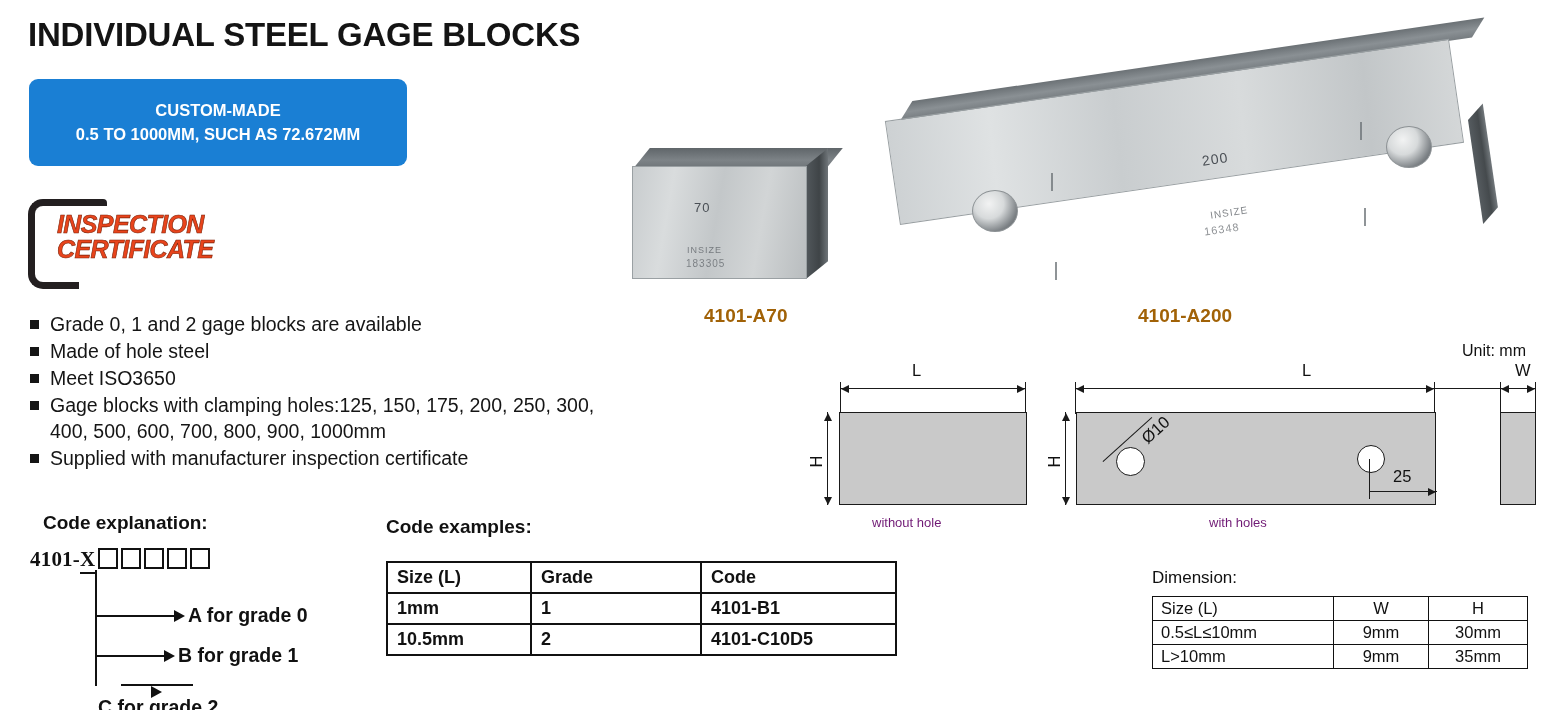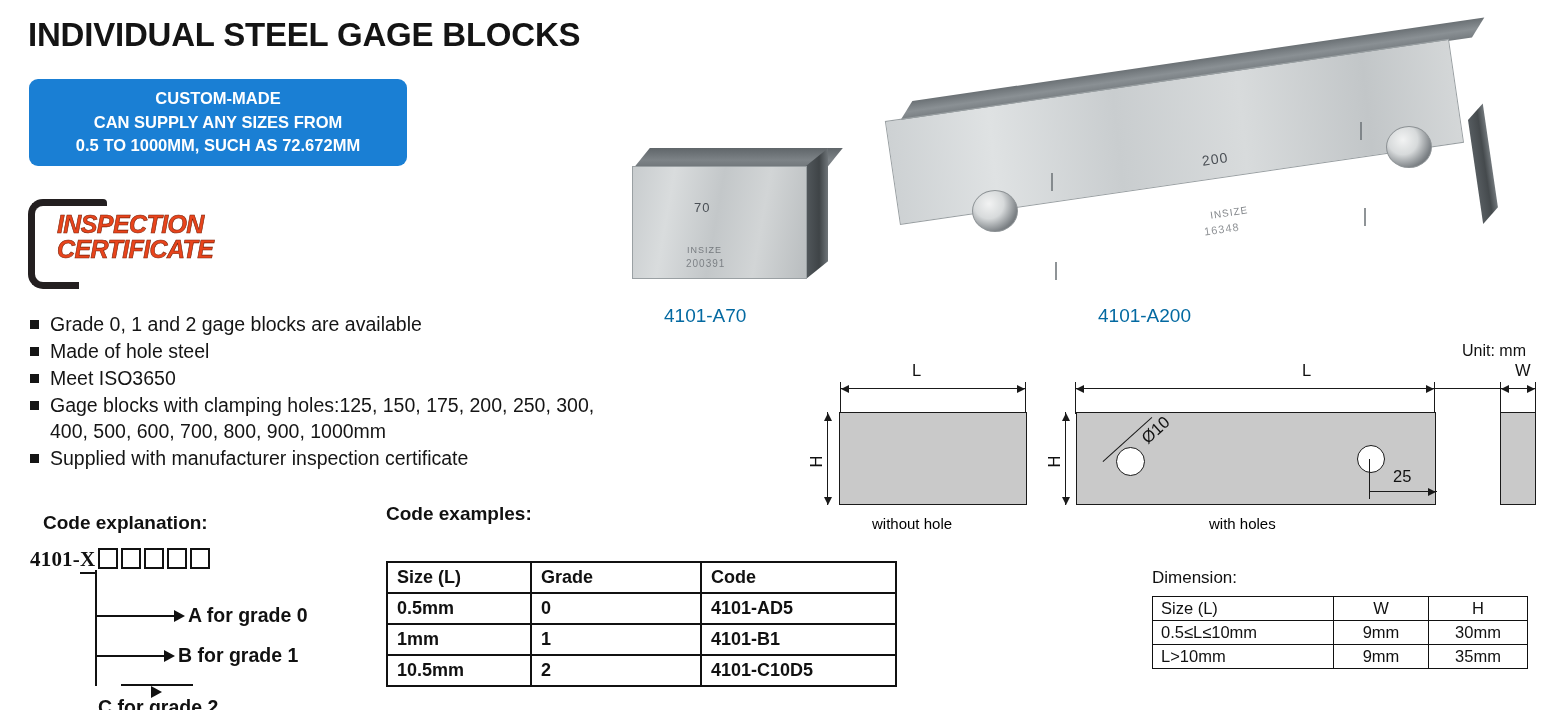--- a/index.html
+++ b/index.html
@@ -53,21 +53,21 @@
   }
   #feature-list .bullet{
     width:9px;height:9px;background:#151515;flex:0 0 auto;
     margin:8px 11px 0 0;
   }
   #feature-list .txt{flex:1;}
 
   
   .sec-head{font-size:19px;font-weight:bold;color:#111;white-space:nowrap;}
   #code-explanation-heading{left:30px;top:512px;margin-left:13px;}
-  #code-examples-heading{left:386px;top:503px;}
+  #code-examples-heading{left:386px;top:516px;}
   #dimension-heading{left:1152px;top:568px;font-weight:normal;font-size:17px;}
   #unit-label{left:1462px;top:342px;font-size:16px;font-weight:normal;white-space:nowrap;}
 
   
   #code-pattern{left:30px;top:548px;display:flex;align-items:flex-end;font-family:Liberation Serif, serif;}
   #code-pattern .prefix{font-size:21px;font-weight:bold;letter-spacing:.2px;line-height:1;}
   #code-pattern .prefix .x{border-bottom:2.5px solid #111;padding-bottom:1px;}
   #code-pattern .boxes{display:flex;gap:3px;margin-left:3px;margin-bottom:1px;}
   #code-pattern .boxes span{width:16px;height:17px;border:2px solid #111;display:block;}
 
@@ -97,21 +97,21 @@
   #dimension-table table td,#dimension-table table th{
     border:1.6px solid #111;font-size:16.5px;font-weight:normal;text-align:left;
     padding:2px 8px;color:#111;
   }
   #dimension-table .d1,#dimension-table .d2{text-align:center;}
   #dimension-table .d0{width:164px;}
   #dimension-table .d1{width:78px;}
   #dimension-table .d2{width:82px;}
 
   
-  .caption{font-size:19px;font-weight:normal;color:#0369a1;white-space:nowrap;}
+  .caption{font-size:19px;font-weight:bold;color:#a16207;white-space:nowrap;margin-left:40px;}
   #caption-small{left:664px;top:305px;}
   #caption-large{left:1098px;top:305px;}
 
   .block-mark{
     position:absolute;color:#4a4f55;font-family:"Liberation Sans",sans-serif;
     letter-spacing:1px;
   }
 
   
   #photo-small{left:632px;top:148px;width:208px;height:135px;}
@@ -177,31 +177,30 @@
   .dwg-lbl{position:absolute;font-size:16.5px;color:#111;white-space:nowrap;}
   .dwg-lbl.vert{transform:rotate(-90deg);transform-origin:center;}
   .arrow-l,.arrow-r{position:absolute;width:0;height:0;
     border-top:4px solid transparent;border-bottom:4px solid transparent;}
   .arrow-l{border-right:8px solid #1a1a1a;}
   .arrow-r{border-left:8px solid #1a1a1a;}
   .arrow-u,.arrow-d{position:absolute;width:0;height:0;
     border-left:4px solid transparent;border-right:4px solid transparent;}
   .arrow-u{border-bottom:8px solid #1a1a1a;}
   .arrow-d{border-top:8px solid #1a1a1a;}
-  .dwg-caption{position:absolute;font-size:15px;color:#000000;white-space:nowrap;}
+  .dwg-caption{position:absolute;font-size:13px;color:#701a75;white-space:nowrap;}
   .dia-hole{position:absolute;border-radius:50%;background:#fff;border:1.6px solid #1a1a1a;}
 </style>
 </head>
 <body>
 
 <div class="abs" id="page-title">INDIVIDUAL STEEL GAGE BLOCKS</div>
 
 <div class="abs" id="custom-badge">
   <div>CUSTOM-MADE</div>
-  <div>CAN SUPPLY ANY SIZES FROM</div>
   <div>0.5 TO 1000MM, SUCH AS 72.672MM</div>
 </div>
 
 <div class="abs" id="insp-logo">
   <div class="bracket"></div>
   <div class="words">
     <div>INSPECTION</div>
     <div>CERTIFICATE</div>
   </div>
 </div>
@@ -228,21 +227,21 @@
     <span class="txt">Supplied with manufacturer inspection certificate</span>
   </div>
 </div>
 
 <div class="abs" id="photo-small">
   <div class="top"></div>
   <div class="side"></div>
   <div class="face"></div>
   <div class="block-mark size-mark">70</div>
   <div class="block-mark brand-mark">INSIZE</div>
-  <div class="block-mark serial-mark">200391</div>
+  <div class="block-mark serial-mark">183305</div>
 </div>
 <div class="abs caption" id="caption-small">4101-A70</div>
 
 <div class="abs" id="photo-large">
   <div class="ltop"></div>
   <div class="lside"></div>
   <div class="lface"></div>
   <div class="hole hole-left"></div>
   <div class="hole hole-right"></div>
   <div class="tick t1"></div>
@@ -357,25 +356,20 @@
   <table>
     <thead>
       <tr>
         <th class="c0">Size (L)</th>
         <th class="c1">Grade</th>
         <th class="c2">Code</th>
       </tr>
     </thead>
     <tbody>
       <tr>
-        <td>0.5mm</td>
-        <td>0</td>
-        <td>4101-AD5</td>
-      </tr>
-      <tr>
         <td>1mm</td>
         <td>1</td>
         <td>4101-B1</td>
       </tr>
       <tr>
         <td>10.5mm</td>
         <td>2</td>
         <td>4101-C10D5</td>
       </tr>
     </tbody>

